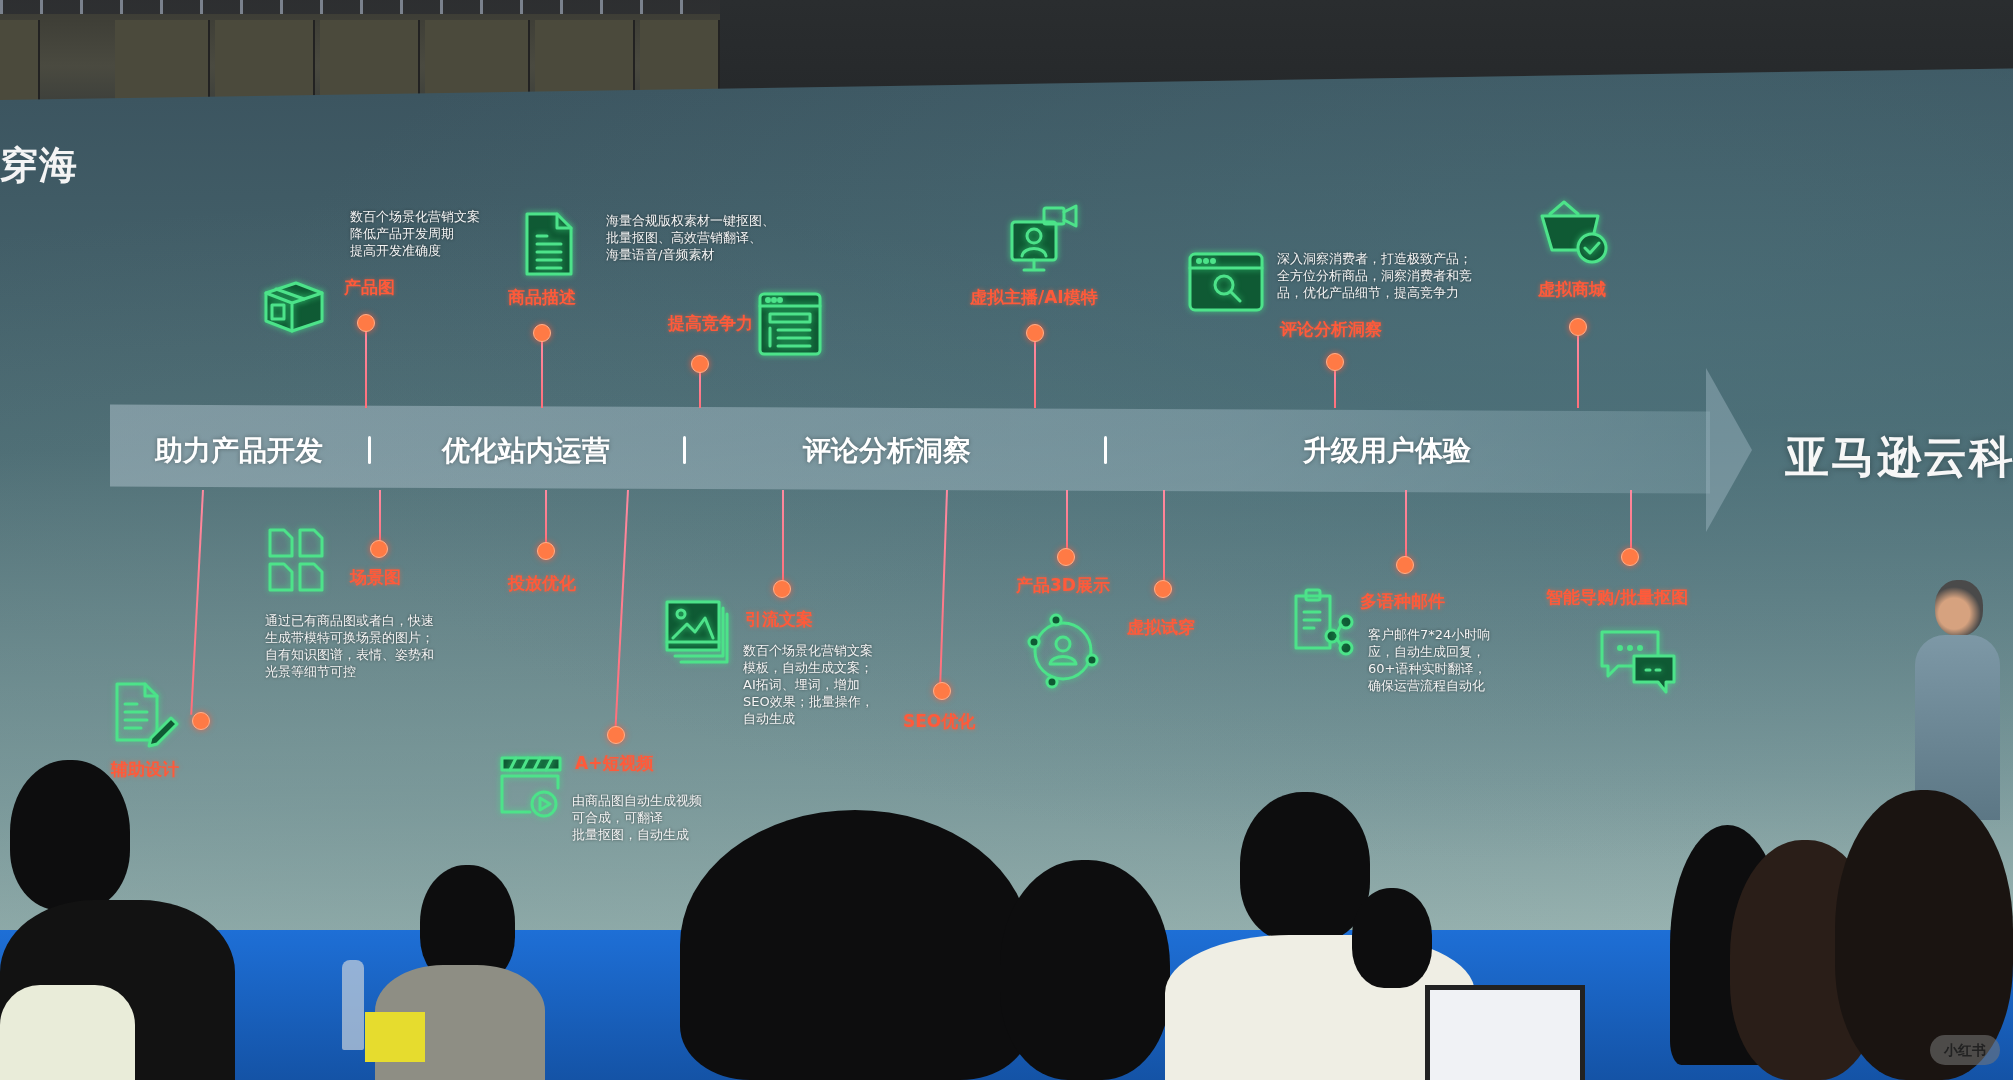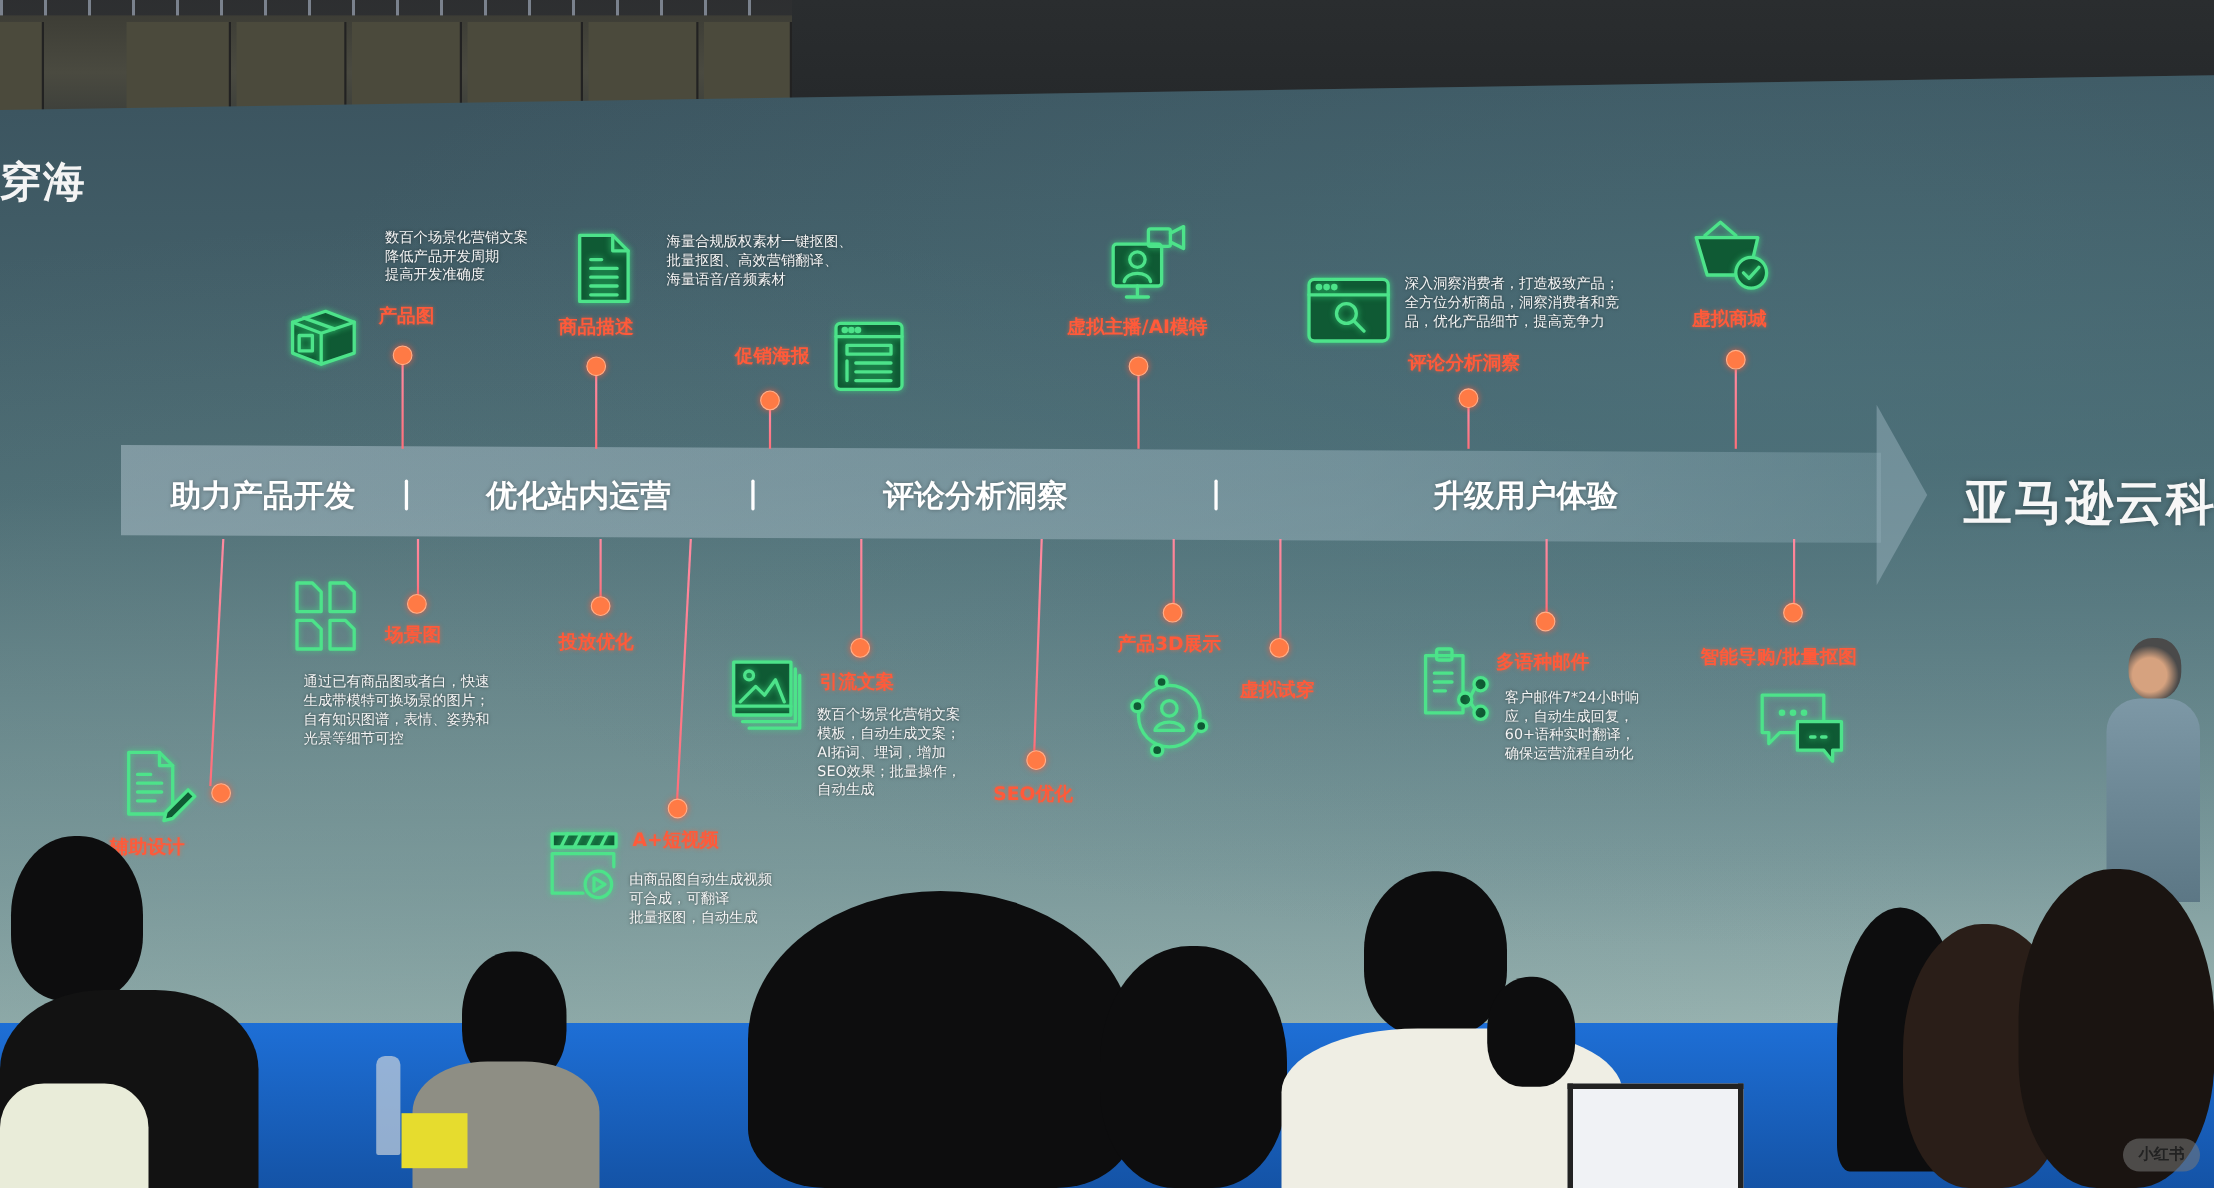--- a/index.html
+++ b/index.html
@@ -141,21 +141,21 @@
   <svg width="64" height="64" viewBox="0 0 64 64">
       <rect class="fill" x="2" y="2" width="60" height="60" rx="4"></rect>
       <path d="M2 14 L62 14"></path>
       <circle cx="10" cy="8" r="1.5"></circle>
       <circle cx="16" cy="8" r="1.5"></circle>
       <circle cx="22" cy="8" r="1.5"></circle>
       <rect x="12" y="22" width="40" height="8"></rect>
       <path d="M12 36 L12 54 M20 38 L52 38 M20 46 L52 46 M20 54 L52 54"></path>
     </svg>
 </div>
-<div class="feat-label" style="left:668px;top:312px">促销海报</div>
+<div class="feat-label" style="left:668px;top:312px">提高竞争力</div>
 <div class="pin-line" style="left:699px;top:372px;height:36px"></div>
 <div class="pin-dot" style="left:691px;top:355px"></div>
 
 <div class="icon" style="left:1010px;top:204px">
   <svg width="70" height="68" viewBox="0 0 70 68">
       <rect class="fill" x="2" y="18" width="44" height="38" rx="3"></rect>
       <path d="M24 56 L24 64 M14 66 L34 66"></path>
       <circle cx="24" cy="32" r="7"></circle>
       <path d="M12 52 C14 42 34 42 36 52"></path>
       <rect x="34" y="4" width="20" height="16" rx="2"></rect>
@@ -199,31 +199,31 @@
 <div class="pin-line" style="left:202px;top:490px;height:225px;transform:rotate(3deg);transform-origin:top"></div>
 <div class="pin-dot" style="left:192px;top:712px"></div>
 <div class="icon" style="left:115px;top:682px">
   <svg width="64" height="64" viewBox="0 0 64 64">
       <path d="M2 2 L30 2 L42 14 L42 58 L2 58 Z"></path>
       <path d="M30 2 L30 14 L42 14"></path>
       <path d="M10 22 L22 22 M10 30 L32 30 M10 38 L32 38 M10 46 L26 46"></path>
       <path class="fill" d="M36 56 L56 36 L62 42 L42 62 L34 64 Z"></path>
     </svg>
 </div>
-<div class="feat-label" style="left:100px;top:758px">辅助设计</div>
+<div class="feat-label" style="left:111px;top:758px">辅助设计</div>
 
 <div class="pin-line" style="left:379px;top:490px;height:58px"></div>
 <div class="pin-dot" style="left:370px;top:540px"></div>
 <div class="icon" style="left:268px;top:528px">
   <svg width="60" height="64" viewBox="0 0 60 64">
       <path d="M2 2 L16 2 L24 10 L24 28 L2 28 Z M32 2 L46 2 L54 10 L54 28 L32 28 Z M2 36 L16 36 L24 44 L24 62 L2 62 Z M32 36 L46 36 L54 44 L54 62 L32 62 Z"></path>
     </svg>
 </div>
 <div class="feat-label" style="left:350px;top:566px">场景图</div>
-<div class="desc" style="left:276px;top:612px">通过已有商品图或者白，快速
+<div class="desc" style="left:265px;top:612px">通过已有商品图或者白，快速
 生成带模特可换场景的图片；
 自有知识图谱，表情、姿势和
 光景等细节可控</div>
 
 <div class="pin-line" style="left:545px;top:490px;height:58px"></div>
 <div class="pin-dot" style="left:537px;top:542px"></div>
 <div class="feat-label" style="left:508px;top:572px">投放优化</div>
 
 <div class="pin-line" style="left:627px;top:490px;height:240px;transform:rotate(3deg);transform-origin:top"></div>
 <div class="pin-dot" style="left:607px;top:726px"></div>

